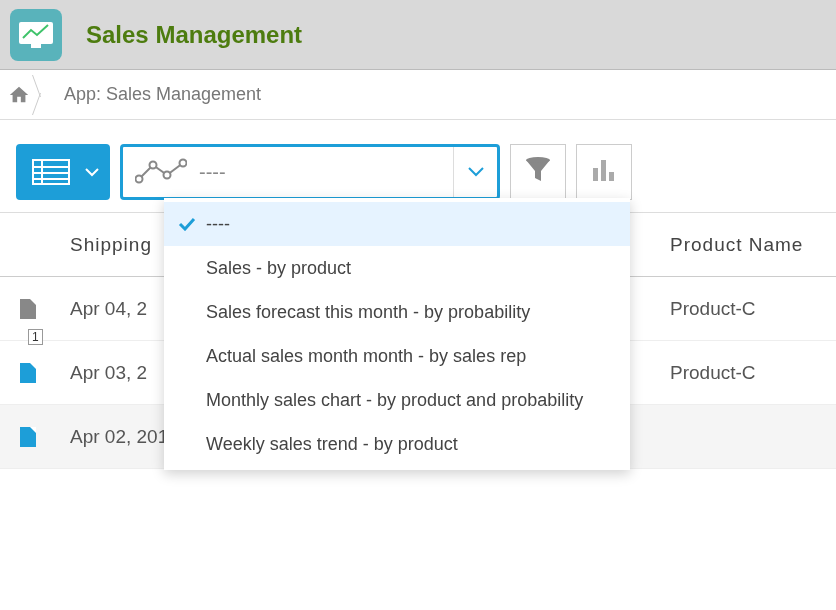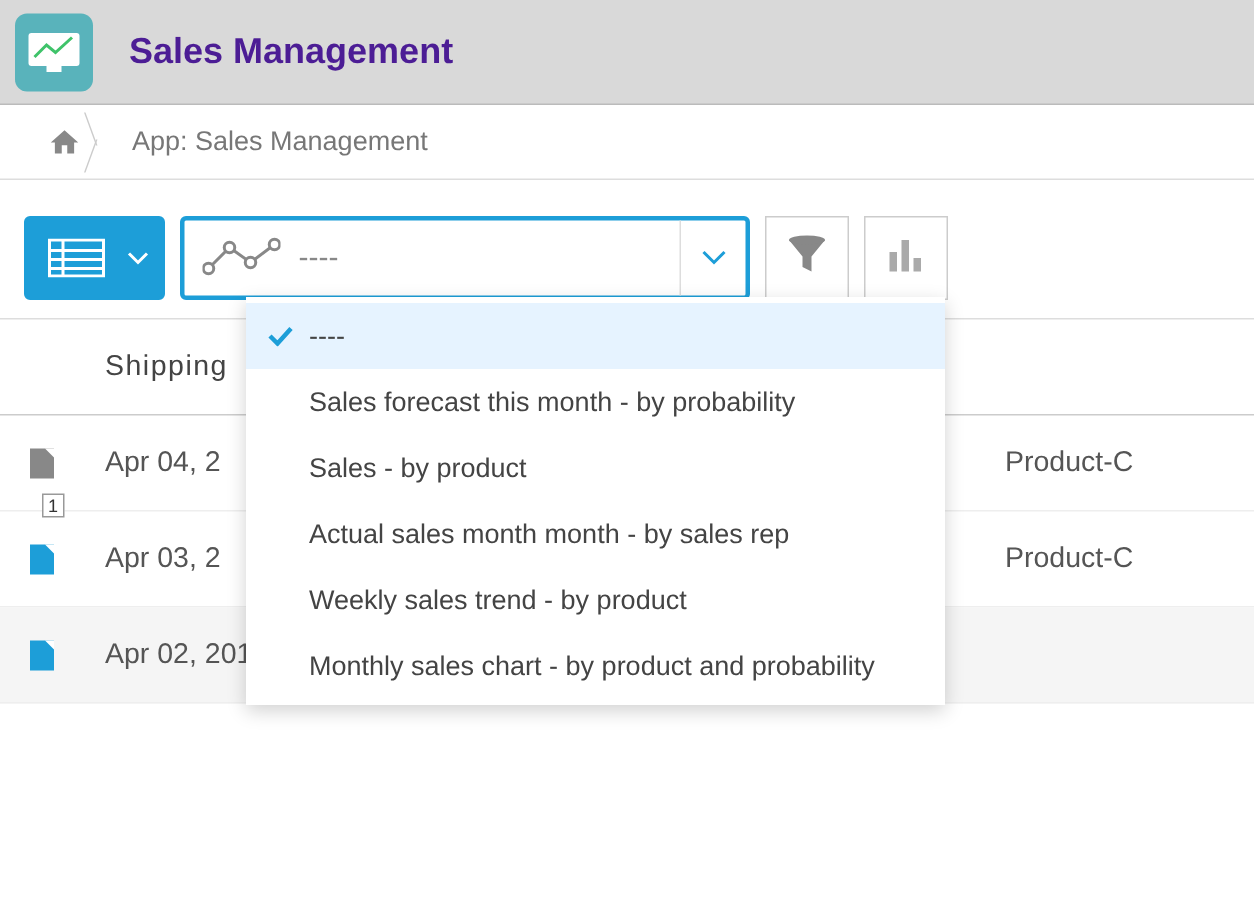--- a/index.html
+++ b/index.html
@@ -21,29 +21,29 @@
     border-radius: 8px;
     display: flex;
     align-items: center;
     justify-content: center;
     margin-right: 24px;
   }
   .app-logo svg { width: 36px; height: 28px; }
   .header-title {
     font-size: 24px;
     font-weight: bold;
-    color: #4c1d95;
+    color: #4d7c0f;
   }
 
   
   .breadcrumb-bar {
     height: 50px;
     display: flex;
     align-items: center;
-    padding-left: 32px;
+    padding-left: 8px;
     border-bottom: 1px solid #ddd;
   }
   .home-icon {
     color: #888;
     margin-right: 6px;
     display: flex;
     align-items: center;
   }
   .bc-chevron {
     display:inline-block;
@@ -299,47 +299,48 @@
     <div class="dropdown-item selected">
       <span class="check">
         <svg width="18" height="14" viewBox="0 0 18 14">
             <polyline points="2,7 7,12 16,2" fill="none" stroke="#1d9ed8" stroke-width="3"></polyline>
           </svg>
       </span>
       <span class="label">----</span>
     </div>
     <div class="dropdown-item">
       <span class="check"></span>
+      <span class="label">Sales - by product</span>
+    </div>
+    <div class="dropdown-item">
+      <span class="check"></span>
       <span class="label">Sales forecast this month - by probability</span>
     </div>
     <div class="dropdown-item">
       <span class="check"></span>
-      <span class="label">Sales - by product</span>
-    </div>
-    <div class="dropdown-item">
-      <span class="check"></span>
       <span class="label">Actual sales month month - by sales rep</span>
     </div>
     <div class="dropdown-item">
       <span class="check"></span>
+      <span class="label">Monthly sales chart - by product and probability</span>
+    </div>
+    <div class="dropdown-item">
+      <span class="check"></span>
       <span class="label">Weekly sales trend - by product</span>
-    </div>
-    <div class="dropdown-item">
-      <span class="check"></span>
-      <span class="label">Monthly sales chart - by product and probability</span>
     </div>
   </div>
 
 </div>
 
 <div class="table-area">
   <div class="table-header">
     <div class="col-icon"></div>
     <div class="col-date">Shipping</div>
     <div class="col-gap"></div>
+    <div class="col-prod">Product Name</div>
   </div>
 
   <div class="table-row">
     <div class="row-icon-cell">
       <span class="file-icon gray"></span>
       <span class="badge">1</span>
     </div>
     <div class="col-date">Apr 04, 2</div>
     <div class="col-gap"></div>
     <div class="col-prod">Product-C</div>

